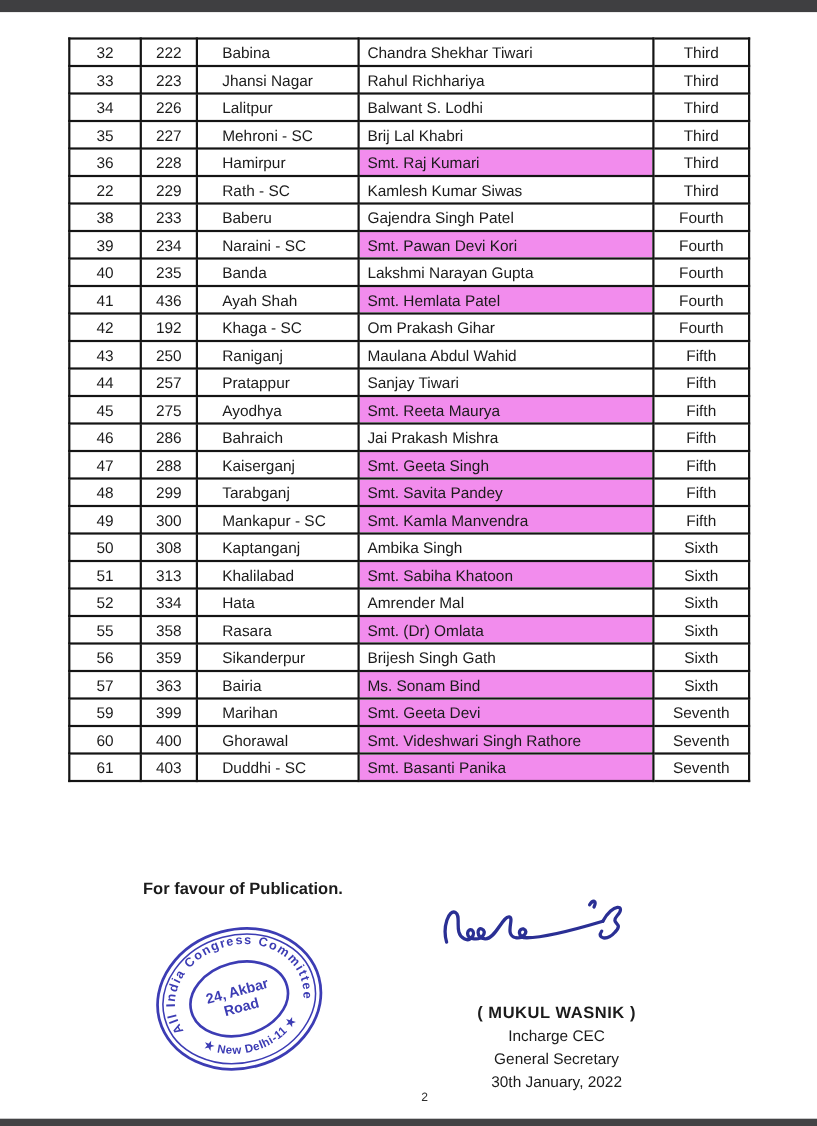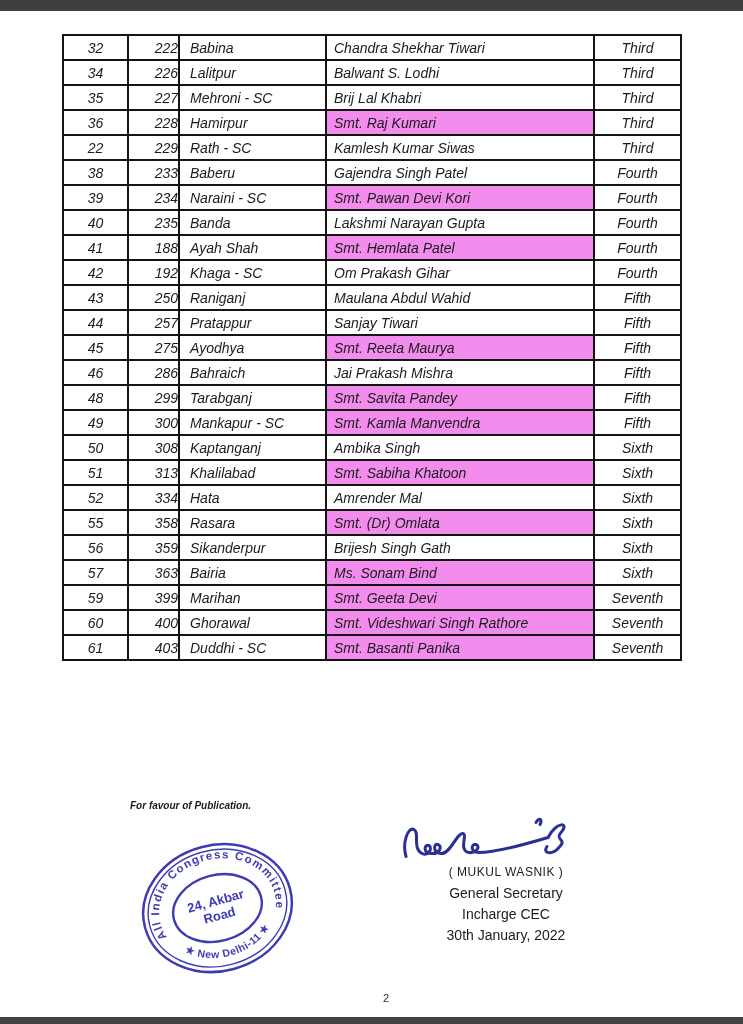--- a/index.html
+++ b/index.html
@@ -17,56 +17,55 @@
   }
   .scan-bar-bottom {
     position:absolute; top:1017px; left:0; width:743px; height:7px;
     background:#434345;
   }
   table.cand-table {
     position:absolute; left:62px; top:34px;
     width:618px;
     border-collapse:collapse;
     table-layout:fixed;
-    font-style:italic;
   }
   .cand-table td {
     border:2px solid #141414;
     height:25px;
     font-size:14px;
     white-space:nowrap;
     overflow:hidden;
     vertical-align:middle;
     background:#ffffff;
   }
   .c-serial  { text-align:center; }
-  .c-num     { text-align:right; }
-  .c-name    { padding-left:10px; }
+  .c-num     { text-align:center; }
+  .c-name    { padding-left:22px; }
   .c-cand    { padding-left:7px; }
   .c-phase   { text-align:center; font-size:11.5px; }
   .hl        { background:#f28ced !important; }
 
   .pub-note {
     position:absolute; left:130px; top:800px;
-    font-size:10px; font-weight:bold; color:#1b1b1b;font-style:italic;
+    font-size:15px; font-weight:bold; color:#1b1b1b;
   }
   .stamp-wrap {
     position:absolute; left:138px; top:840px;
     width:160px; height:140px;
     transform:rotate(-15deg);
   }
   .sig-svg {
     position:absolute; left:400px; top:812px;
     width:190px; height:56px;
   }
   .sign-block {
     position:absolute; left:415px; top:862px; width:182px;
     text-align:center; line-height:21px;
   }
-  .sign-name { font-size:12px; font-weight:normal; letter-spacing:0.5px; }
+  .sign-name { font-size:15px; font-weight:bold; letter-spacing:0.5px;margin-top:48px; }
   .sign-line { font-size:14px; }
   .footer-left {
     position:absolute; left:130px; top:1036px;
     font-size:15px; color:#2e2e2e;
   }
   .footer-page {
     position:absolute; left:383px; top:992px;
     font-size:11px; color:#2e2e2e;
   }
 </style>
@@ -85,20 +84,27 @@
   </colgroup>
   <tbody>
       <tr>
         <td class="c-serial">32</td>
         <td class="c-num">222</td>
         <td class="c-name">Babina</td>
         <td class="c-cand">Chandra Shekhar Tiwari</td>
         <td class="c-phase">Third</td>
       </tr>
       <tr>
+        <td class="c-serial">33</td>
+        <td class="c-num">223</td>
+        <td class="c-name">Jhansi Nagar</td>
+        <td class="c-cand">Rahul Richhariya</td>
+        <td class="c-phase">Third</td>
+      </tr>
+      <tr>
         <td class="c-serial">34</td>
         <td class="c-num">226</td>
         <td class="c-name">Lalitpur</td>
         <td class="c-cand">Balwant S. Lodhi</td>
         <td class="c-phase">Third</td>
       </tr>
       <tr>
         <td class="c-serial">35</td>
         <td class="c-num">227</td>
         <td class="c-name">Mehroni - SC</td>
@@ -135,21 +141,21 @@
       </tr>
       <tr>
         <td class="c-serial">40</td>
         <td class="c-num">235</td>
         <td class="c-name">Banda</td>
         <td class="c-cand">Lakshmi Narayan Gupta</td>
         <td class="c-phase">Fourth</td>
       </tr>
       <tr>
         <td class="c-serial">41</td>
-        <td class="c-num">188</td>
+        <td class="c-num">436</td>
         <td class="c-name">Ayah Shah</td>
         <td class="c-cand hl">Smt. Hemlata Patel</td>
         <td class="c-phase">Fourth</td>
       </tr>
       <tr>
         <td class="c-serial">42</td>
         <td class="c-num">192</td>
         <td class="c-name">Khaga - SC</td>
         <td class="c-cand">Om Prakash Gihar</td>
         <td class="c-phase">Fourth</td>
@@ -173,20 +179,27 @@
         <td class="c-num">275</td>
         <td class="c-name">Ayodhya</td>
         <td class="c-cand hl">Smt. Reeta Maurya</td>
         <td class="c-phase">Fifth</td>
       </tr>
       <tr>
         <td class="c-serial">46</td>
         <td class="c-num">286</td>
         <td class="c-name">Bahraich</td>
         <td class="c-cand">Jai Prakash Mishra</td>
+        <td class="c-phase">Fifth</td>
+      </tr>
+      <tr>
+        <td class="c-serial">47</td>
+        <td class="c-num">288</td>
+        <td class="c-name">Kaiserganj</td>
+        <td class="c-cand hl">Smt. Geeta Singh</td>
         <td class="c-phase">Fifth</td>
       </tr>
       <tr>
         <td class="c-serial">48</td>
         <td class="c-num">299</td>
         <td class="c-name">Tarabganj</td>
         <td class="c-cand hl">Smt. Savita Pandey</td>
         <td class="c-phase">Fifth</td>
       </tr>
       <tr>
@@ -303,21 +316,21 @@
     <path d="M 148 25
              C 157 8, 170 10, 161 20
              C 154 28, 168 26, 159 35
              C 152 43, 142 41, 147 34"></path>
     <path d="M 136 10 C 139 5, 143 6, 140 12"></path>
   </g>
 </svg>
 
 <div class="sign-block">
   <div class="sign-name">( MUKUL WASNIK )</div>
+  <div class="sign-line">Incharge CEC</div>
   <div class="sign-line">General Secretary</div>
-  <div class="sign-line">Incharge CEC</div>
   <div class="sign-line">30th January, 2022</div>
 </div>
 
 <div class="footer-left">AICC Parl Board</div>
 <div class="footer-page">2</div>
 
 <div class="scan-bar-bottom"></div>
 
 </body></html>

